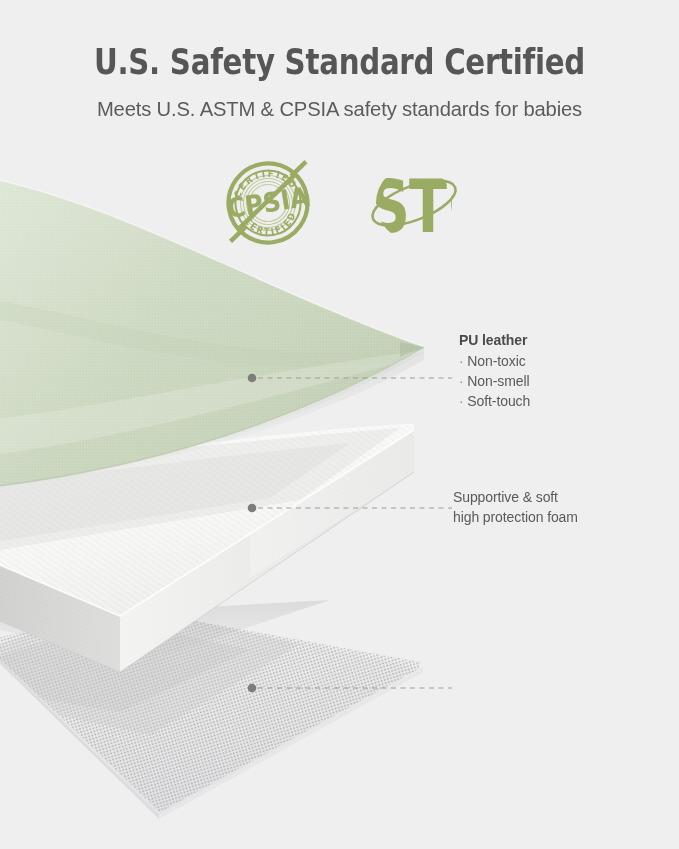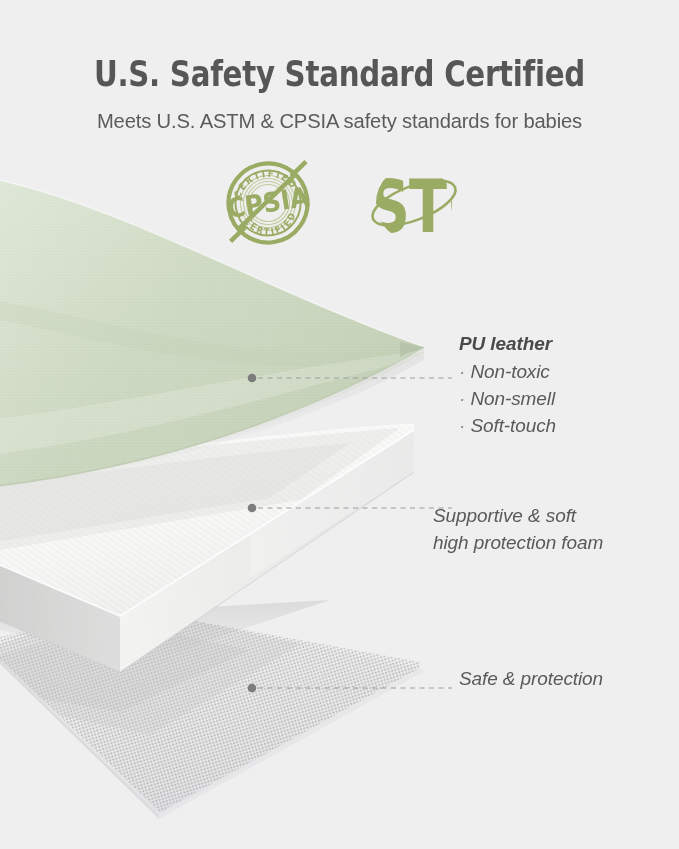--- a/index.html
+++ b/index.html
@@ -12,21 +12,21 @@
   #stage {
     position:relative;
     width:679px; height:849px;
     background:#efeff0;
   }
 
   
   #header {
     position:absolute; top:0; left:0; width:679px;
     text-align:center;
-    padding-top:56px;
+    padding-top:44px;
   }
   #title {
     font-family:"DejaVu Sans Condensed","Liberation Sans Narrow","Liberation Sans", sans-serif;
     font-weight:bold;
     font-size:35px;
     letter-spacing:-0.3px;
     color:#565656;
     line-height:1.05;
     transform:scaleX(0.93);
   }
@@ -54,38 +54,37 @@
     position:absolute;
     top:0; left:0;
     width:679px; height:849px;
     pointer-events:none;
   }
 
   
   .callout {
     position:absolute;
     color:#5a5a5a;
-    font-size:19px;
+    font-size:14px;
     line-height:1.42;
     letter-spacing:-0.1px;
     white-space:nowrap;
-    font-style:italic;
   }
   .callout .heading {
     font-weight:bold;
     color:#4a4a4a;
     display:block;
     margin-bottom:1px;
   }
   .callout .bullet { display:block; }
   .callout .bullet .dot { color:#8a8a8a; }
   .callout .line { display:block; }
 
   #callout-pu   { left:459px; top:331px; }
-  #callout-foam { left:433px; top:488px;margin-top:15px; }
+  #callout-foam { left:453px; top:488px; }
   #callout-slip { left:459px; top:666px; }
 </style>
 </head>
 <body>
 
 <div id="stage">
 
   <div id="header">
     <div id="title">U.S. Safety Standard Certified</div>
     <div id="subtitle">Meets U.S. ASTM &amp; CPSIA safety standards for babies</div>
@@ -302,16 +301,15 @@
     <span class="bullet"><span class="dot">·</span> <span>Non-smell</span></span>
     <span class="bullet"><span class="dot">·</span> <span>Soft-touch</span></span>
   </div>
 
   <div class="callout" id="callout-foam">
     <span class="line">Supportive &amp; soft</span>
     <span class="line">high protection foam</span>
   </div>
 
   <div class="callout" id="callout-slip">
-    <span class="line">Safe &amp; protection</span>
   </div>
 
 </div>
 
 </body></html>

